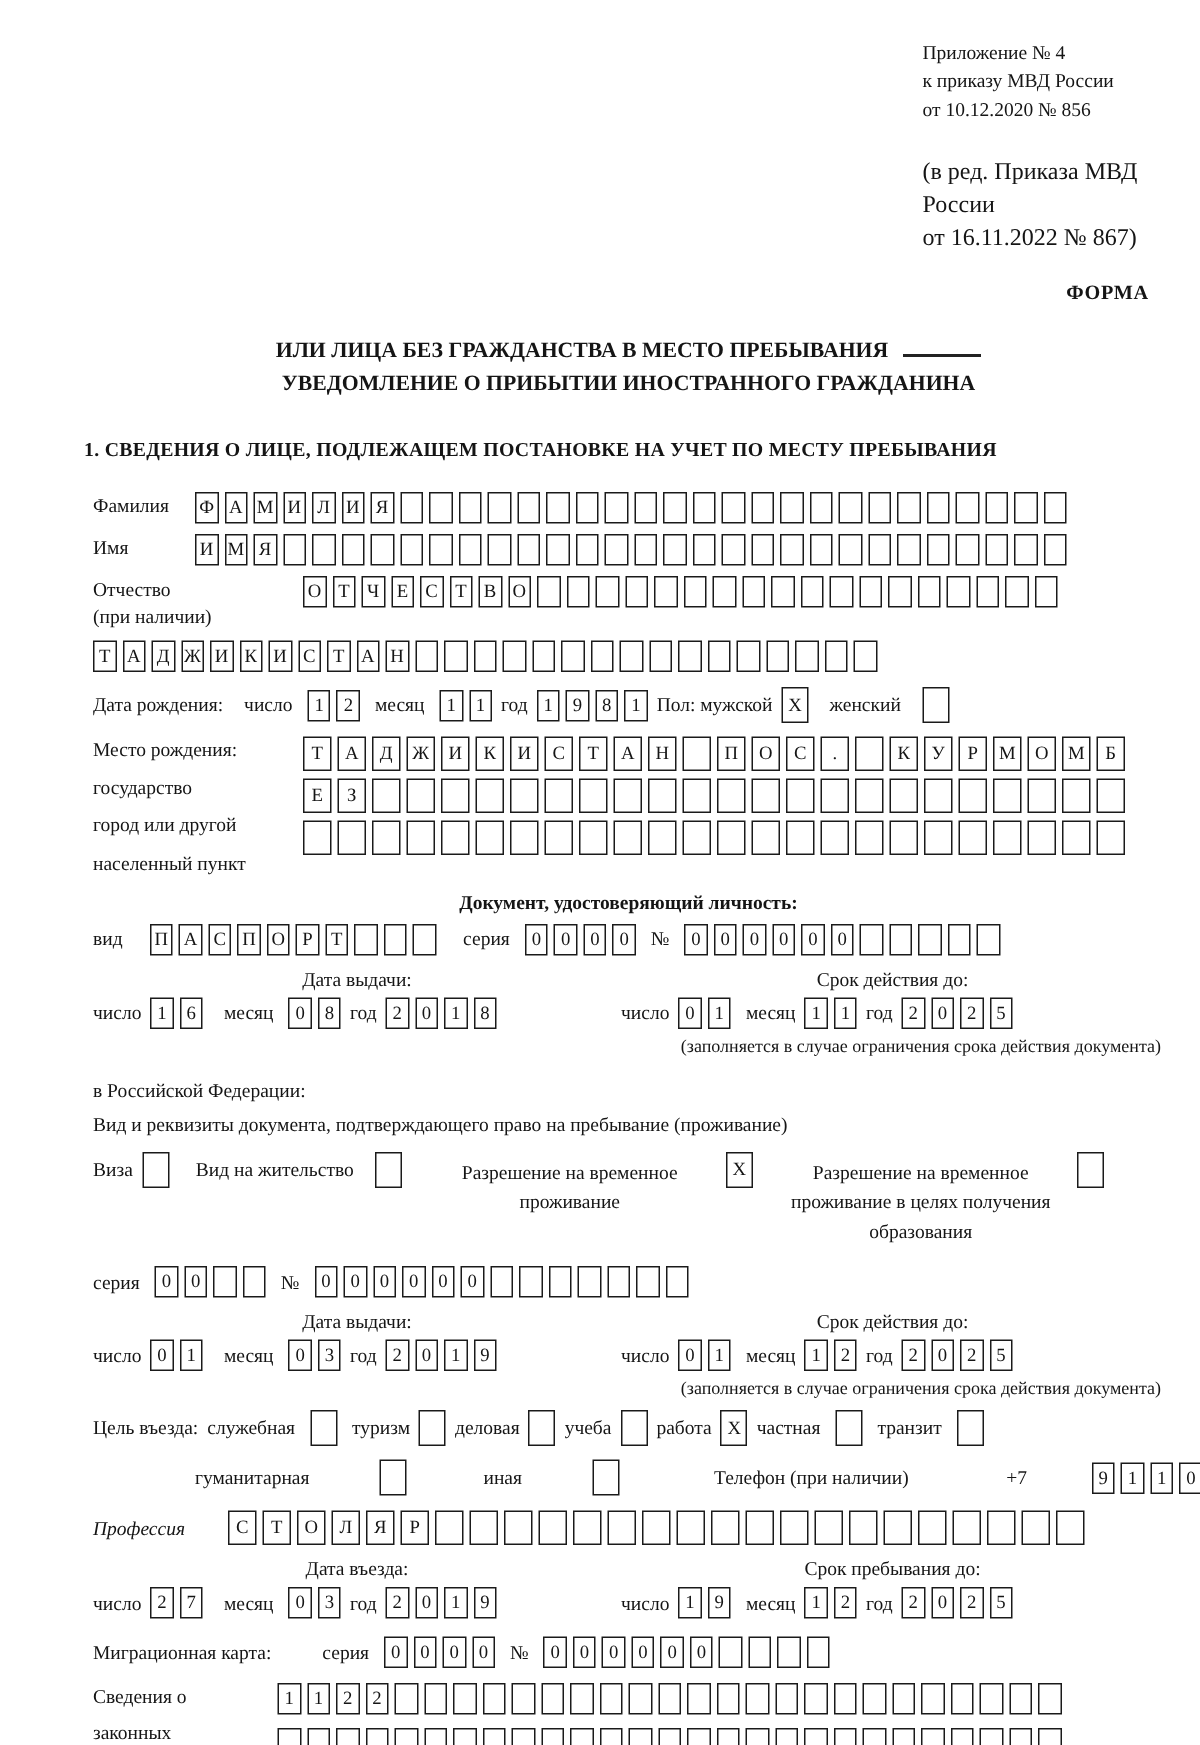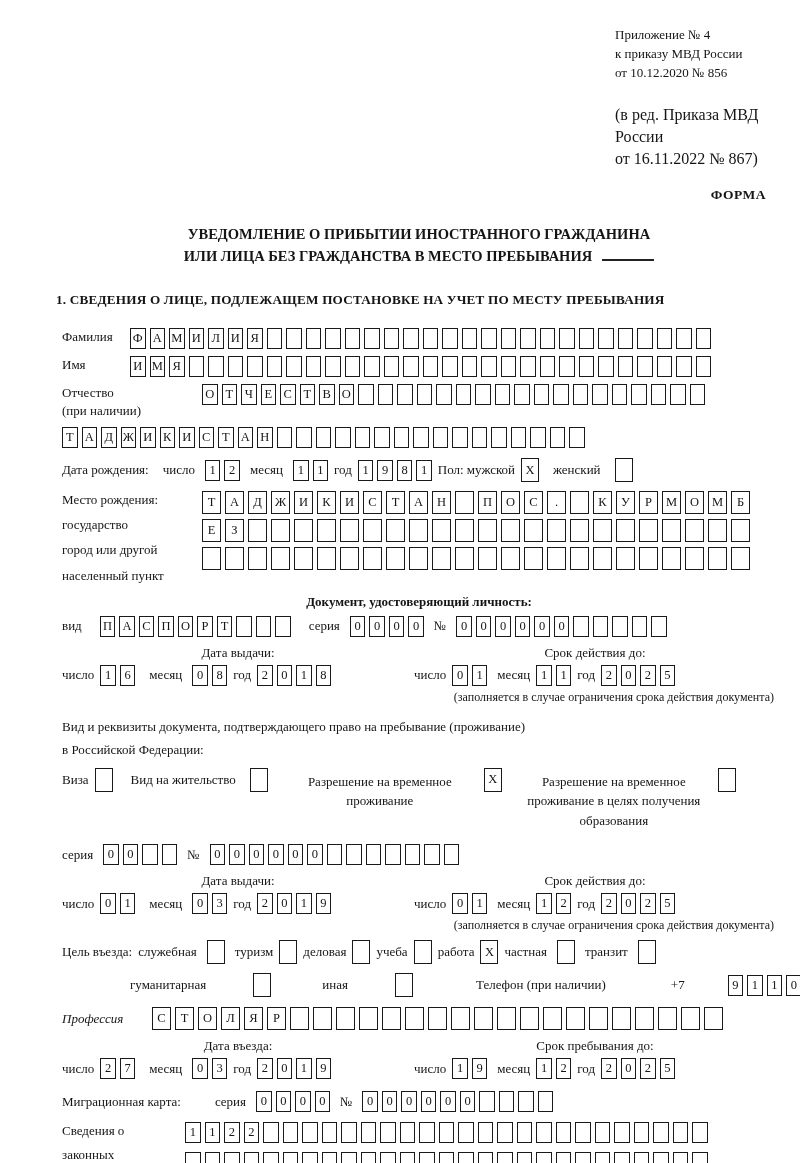--- a/index.html
+++ b/index.html
@@ -51,22 +51,22 @@
     <div>от 10.12.2020 № 856</div>
     <div class="sm">
       <div>(в ред. Приказа МВД России</div>
       <div>от 16.11.2022 № 867)</div>
     </div>
   </div>
 
   <div class="forma">ФОРМА</div>
 
   <div class="title">
+    <div><span>ИЛИ ЛИЦА БЕЗ ГРАЖДАНСТВА В МЕСТО ПРЕБЫВАНИЯ</span><span class="uline"></span></div>
     <div>УВЕДОМЛЕНИЕ О ПРИБЫТИИ ИНОСТРАННОГО ГРАЖДАНИНА</div>
-    <div><span>ИЛИ ЛИЦА БЕЗ ГРАЖДАНСТВА В МЕСТО ПРЕБЫВАНИЯ</span><span class="uline"></span></div>
   </div>
 
   <div class="sec1">1. СВЕДЕНИЯ О ЛИЦЕ, ПОДЛЕЖАЩЕМ ПОСТАНОВКЕ НА УЧЕТ ПО МЕСТУ ПРЕБЫВАНИЯ</div>
 
   <div class="frow" style="margin-top:20px;">
     <div class="flabel w67">Фамилия</div>
     <div class="cells">
         <span class="cell">Ф</span>
         <span class="cell">А</span>
         <span class="cell">М</span>
@@ -402,22 +402,22 @@
             <span class="cell">0</span>
             <span class="cell">2</span>
             <span class="cell">5</span>
           </span>
       </div>
       <div class="dnote">(заполняется в случае ограничения срока действия документа)</div>
     </div>
   </div>
 
   <div class="plain">
+    <div>в Российской Федерации:</div>
     <div>Вид и реквизиты документа, подтверждающего право на пребывание (проживание)</div>
-    <div>в Российской Федерации:</div>
   </div>
 
   <div class="visa-row">
     <span style="padding-top:4px;">Виза</span>
     <span class="cells cb gap6">
         <span class="cell"></span>
       </span>
     <span style="padding-top:4px;" class="gap18">Вид на жительство</span>
     <span class="cells cb gap14">
         <span class="cell"></span>

